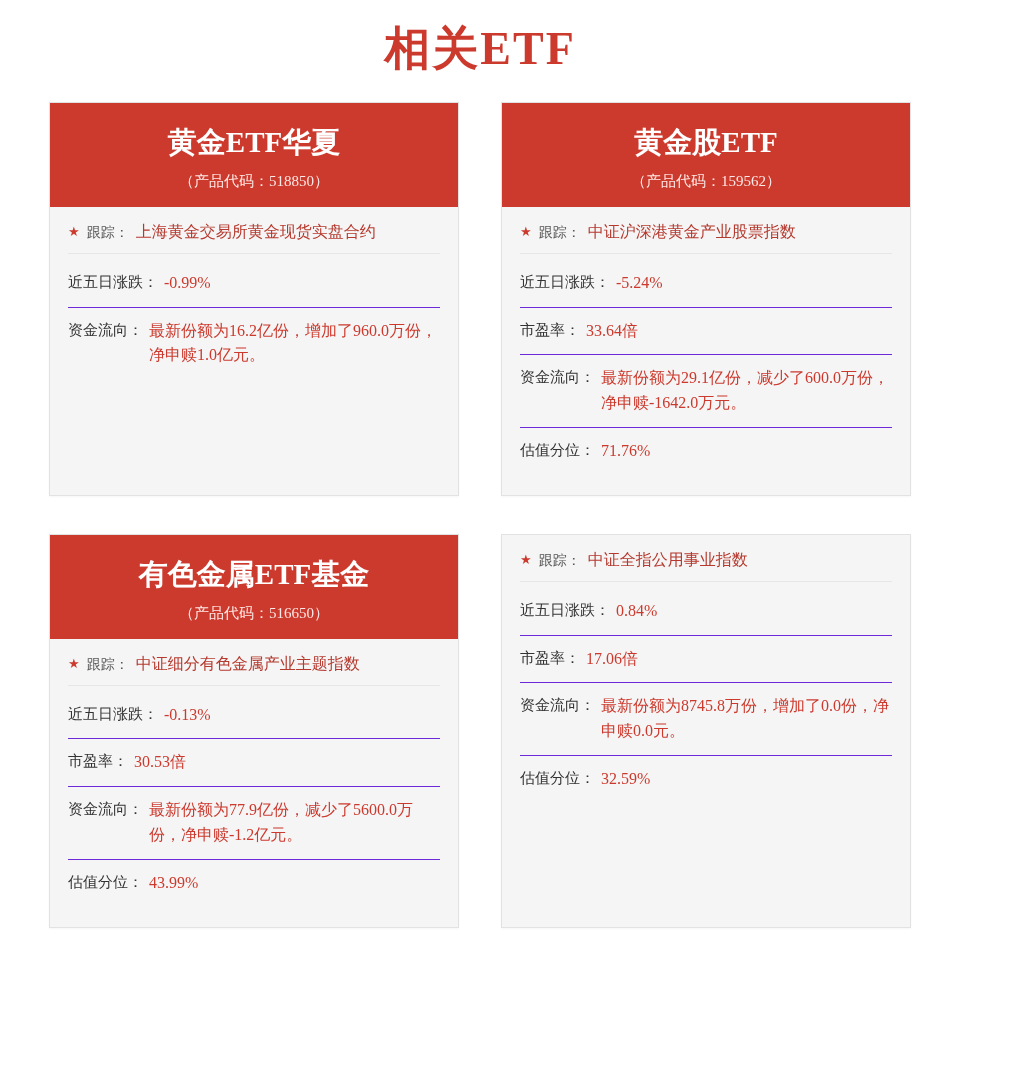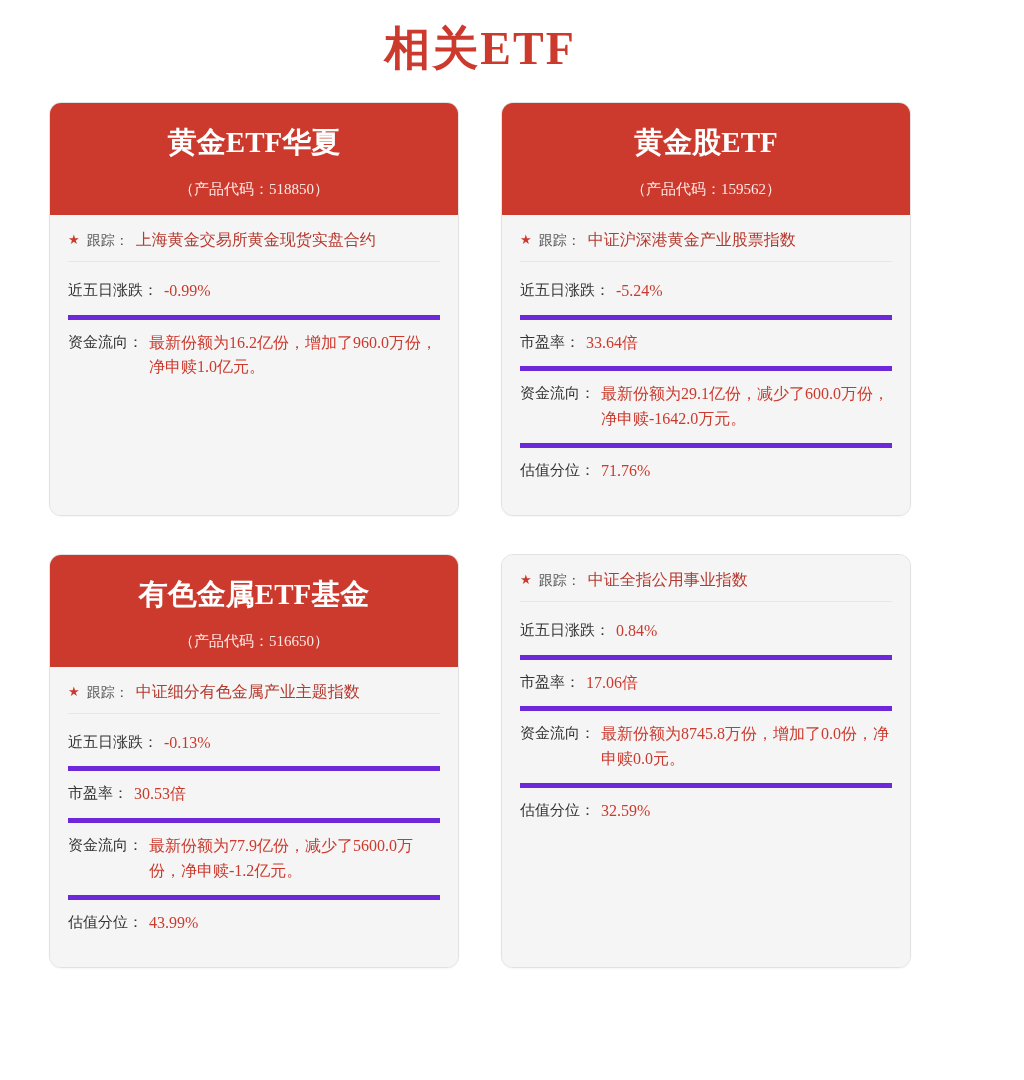--- a/index.html
+++ b/index.html
@@ -28,21 +28,21 @@
   .grid {
     display: grid;
     grid-template-columns: 410px 410px;
     justify-content: center;
     column-gap: 42px;
     row-gap: 38px;
     padding: 0 0 24px 0;
   }
   .card {
     border: 1px solid #e2e2e2;
-    border-radius: 12px;
+    border-radius: 0;
     overflow: hidden;
     background: #f5f5f5;
     box-shadow: 0 1px 2px rgba(0,0,0,0.04);
     display: flex;
     flex-direction: column;
   }
   .card-head {
     background: #cc3a2e;
     padding: 22px 16px 16px 16px;
     text-align: center;
@@ -50,21 +50,21 @@
   .card-title {
     color: #ffffff;
     font-size: 29px;
     font-weight: bold;
     font-family: "Liberation Serif", serif;
     line-height: 1.2;
   }
   .card-code {
     color: #ffe9e6;
     font-size: 15px;
-    margin-top: 20px;
+    margin-top: 12px;
     font-family: "Liberation Serif", serif;
   }
   .card-body {
     background: #f5f5f5;
     padding: 16px 18px 20px 18px;
     flex: 1;
   }
   .track-row {
     display: flex;
     align-items: flex-start;
@@ -87,21 +87,21 @@
   }
   .track-value {
     color: #b5392e;
     font-size: 16px;
     line-height: 18px;
   }
   .row {
     display: flex;
     align-items: flex-start;
     padding: 11px 0 11px 0;
-    border-bottom: 5px solid #6d28d9;
+    border-bottom: 1px solid #6d28d9;
   }
   .row:last-child { border-bottom: none; }
   .row-label {
     color: #333333;
     font-size: 15px;
     line-height: 1.55;
     white-space: nowrap;
     flex: none;
     font-family: "Liberation Serif", serif;
   }

